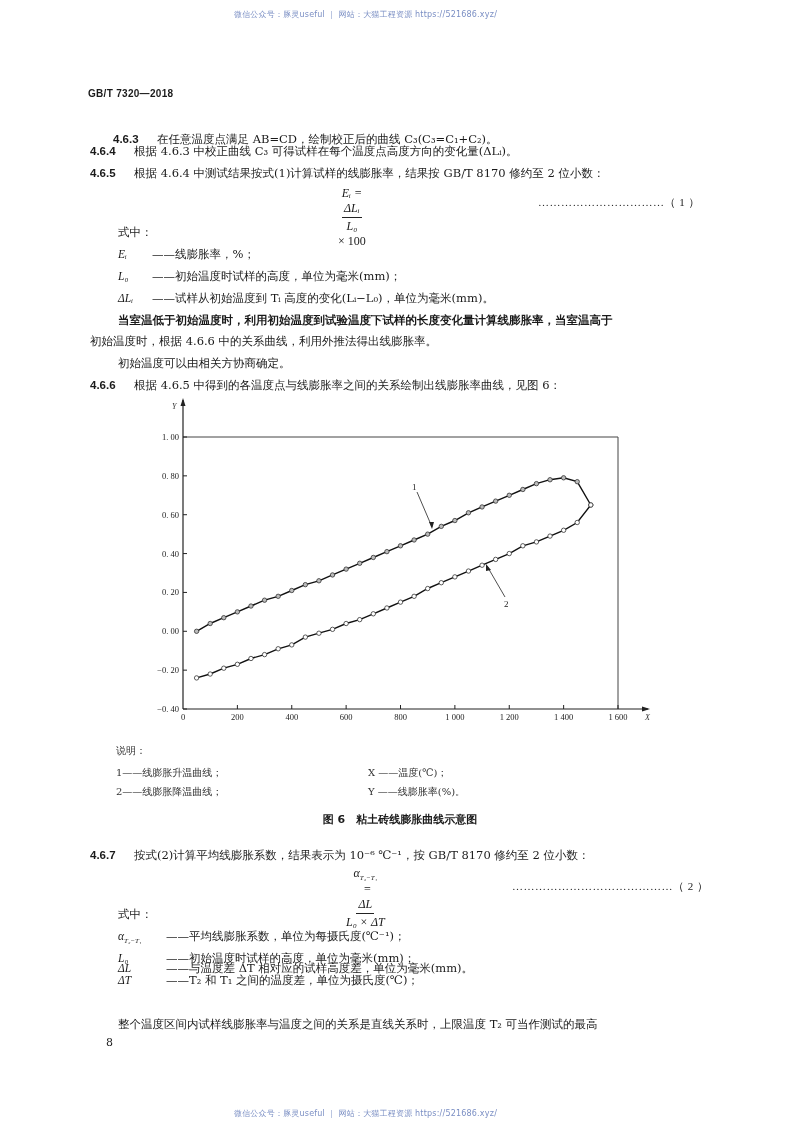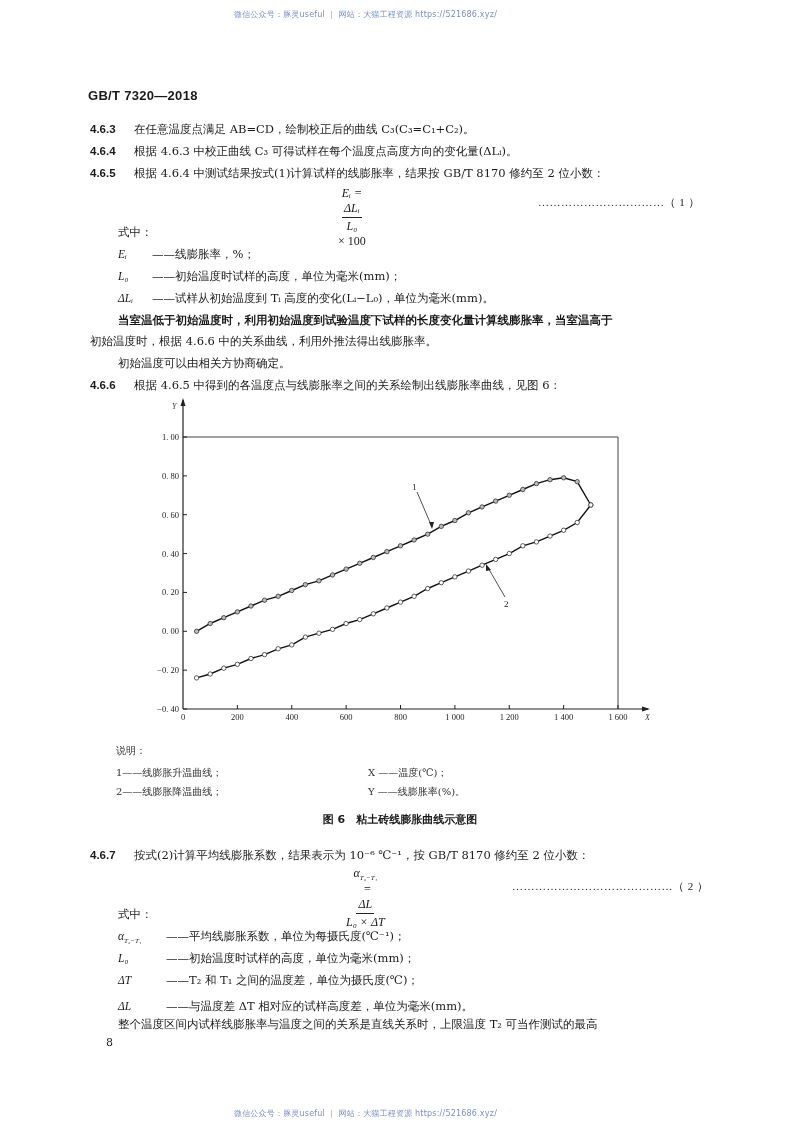--- a/index.html
+++ b/index.html
@@ -6,21 +6,21 @@
   body {
     width: 800px; height: 1132px; background: #ffffff; position: relative; overflow: hidden;
     font-family: "DejaVu Serif", "Liberation Serif", serif; color: #1a1a1a;
   }
   .watermark {
     position: absolute; left: 0; width: 731px; text-align: center;
     font-size: 8px; color: #7b8fc4; font-family: "DejaVu Sans", sans-serif; letter-spacing: 0.2px;
   }
   .std-header {
     position: absolute; left: 88px; top: 88px; font-family: "Liberation Sans", sans-serif;
-    font-weight: bold; font-size: 13px; letter-spacing: 0.3px;
+    font-weight: bold; font-size: 10px; letter-spacing: 0.3px;
   }
   .line {
     position: absolute; left: 90px; font-size: 11.5px; white-space: nowrap; line-height: 16px;
   }
   .clause { font-family: "Liberation Sans", sans-serif; font-weight: bold; display: inline-block; width: 44px; }
   .indent { left: 118px; }
   .formula {
     position: absolute; font-family: "Liberation Serif", serif; font-size: 12px; font-style: italic;
     display: flex; align-items: center; flex-direction: column;
   }
@@ -38,21 +38,21 @@
   .page-num { position: absolute; left: 106px; top: 1036px; font-size: 11px; }
   svg text { font-family: "Liberation Serif", serif; }
 </style>
 </head>
 <body>
 
 <div class="watermark" style="top:9px;">微信公众号：豚灵useful ｜ 网站：大猫工程资源 https://521686.xyz/</div>
 
 <div class="std-header">GB/T 7320—2018</div>
 
-<div class="line" style="top:121px;">
+<div class="line" style="top:131px;margin-left:23px;">
   <span class="clause">4.6.3</span><span>在任意温度点满足 AB=CD，绘制校正后的曲线 C₃(C₃=C₁+C₂)。</span>
 </div>
 
 <div class="line" style="top:143px;">
   <span class="clause">4.6.4</span><span>根据 4.6.3 中校正曲线 C₃ 可得试样在每个温度点高度方向的变化量(ΔLᵢ)。</span>
 </div>
 
 <div class="line" style="top:165px;">
   <span class="clause">4.6.5</span><span>根据 4.6.4 中测试结果按式(1)计算试样的线膨胀率，结果按 GB/T 8170 修约至 2 位小数：</span>
 </div>
@@ -225,20 +225,20 @@
 <div class="line indent" style="top:906px;">式中：</div>
 <div class="line indent" style="top:928px;">
   <span class="var" style="width:48px;"><span>α</span><sub>T₂−T₁</sub></span><span>——平均线膨胀系数，单位为每摄氏度(℃⁻¹)；</span>
 </div>
 <div class="line indent" style="top:950px;">
   <span class="var" style="width:48px;">L₀</span><span>——初始温度时试样的高度，单位为毫米(mm)；</span>
 </div>
 <div class="line indent" style="top:972px;">
   <span class="var" style="width:48px;">ΔT</span><span>——T₂ 和 T₁ 之间的温度差，单位为摄氏度(℃)；</span>
 </div>
-<div class="line indent" style="top:998px;">
+<div class="line indent" style="top:960px;">
   <span class="var" style="width:48px;">ΔL</span><span>——与温度差 ΔT 相对应的试样高度差，单位为毫米(mm)。</span>
 </div>
 <div class="line indent" style="top:1016px;">整个温度区间内试样线膨胀率与温度之间的关系是直线关系时，上限温度 T₂ 可当作测试的最高</div>
 
 <div class="page-num">8</div>
 
 <div class="watermark" style="top:1108px;">微信公众号：豚灵useful ｜ 网站：大猫工程资源 https://521686.xyz/</div>
 
 </body></html>

